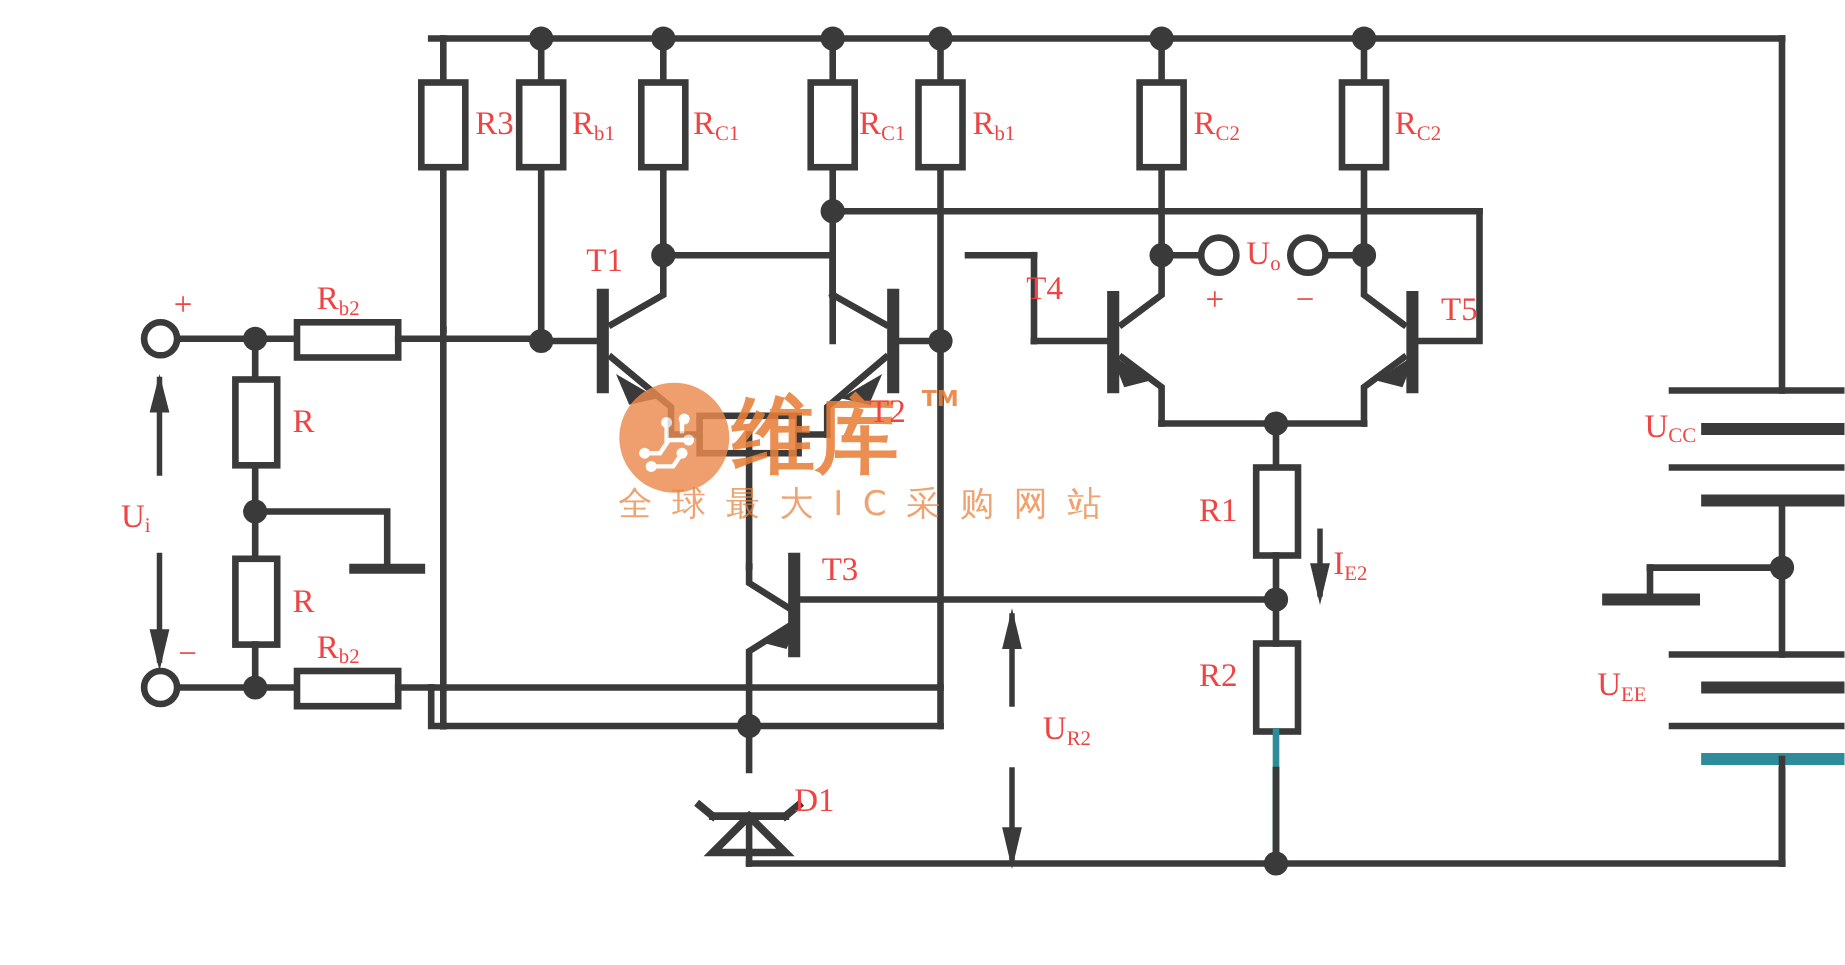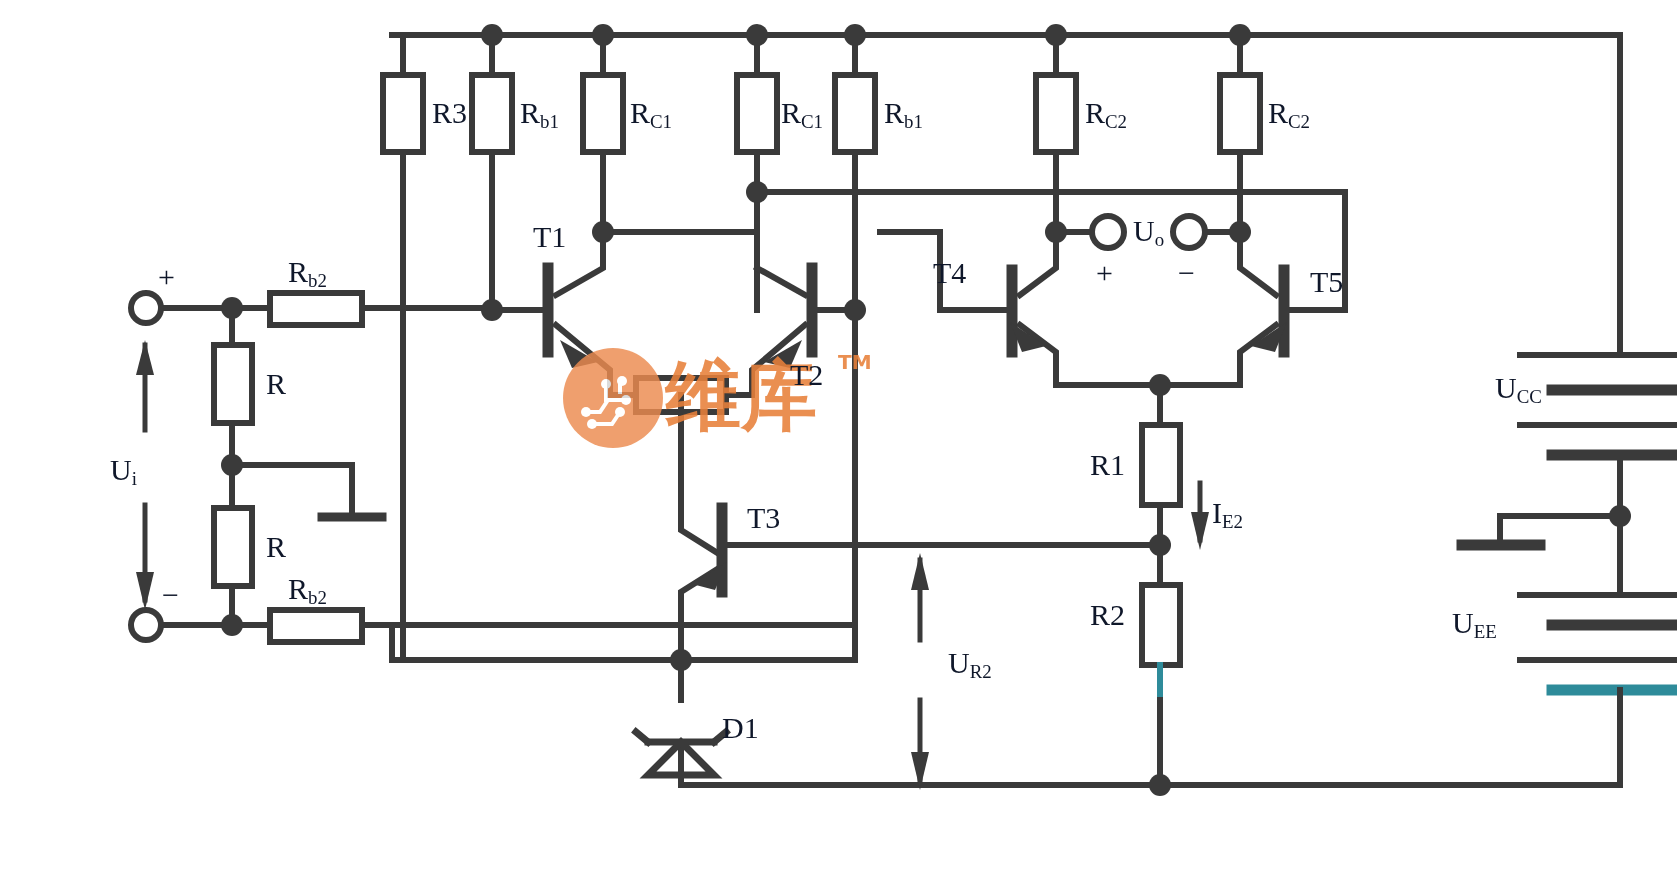--- a/index.html
+++ b/index.html
@@ -23,21 +23,21 @@
   }
   #watermark {
     position: absolute;
     left: 0; top: 0;
     width: 1677px;
     height: 877px;
     pointer-events: none;
   }
   .lbl {
     position: absolute;
-    color: #0f172a;
+    color: #ef4444;
     font-family: "Liberation Serif", "DejaVu Serif", serif;
     white-space: nowrap;
     line-height: 1;
   }
   .lbl-main { font-size: 30px; }
   .lbl-sign { font-size: 30px; font-weight: 400; }
   sub {
     font-size: 0.63em;
     vertical-align: baseline;
     position: relative;
@@ -276,20 +276,21 @@
         <circle cx="606" cy="384" r="5"></circle>
         <circle cx="622" cy="381" r="5"></circle>
         <circle cx="626" cy="400" r="5"></circle>
         <circle cx="620" cy="412" r="5"></circle>
       </g>
     </g>
   </svg>
 
   <div class="wm-text" style="left:665px; top:358px; font-size:76px; font-weight:bold; opacity:.88;">维库</div>
   <div class="wm-text" style="left:838px; top:352px; font-size:20px; font-weight:bold; opacity:.88;">TM</div>
+  <div class="wm-text" style="left:562px; top:443px; font-size:31px; opacity:.72; letter-spacing:4px;">全 球 最 大 I C 采 购 网 站</div>
 
   <div class="lbl lbl-main" style="left:432px; top:98px;"><span>R3</span></div>
 
   <div class="lbl lbl-main" style="left:520px; top:98px;"><span>R</span><sub>b1</sub></div>
 
   <div class="lbl lbl-main" style="left:630px; top:98px;"><span>R</span><sub>C1</sub></div>
 
   <div class="lbl lbl-main" style="left:781px; top:98px;"><span>R</span><sub>C1</sub></div>
 
   <div class="lbl lbl-main" style="left:884px; top:98px;"><span>R</span><sub>b1</sub></div>
@@ -309,21 +310,21 @@
   <div class="lbl lbl-main" style="left:1090px; top:450px;"><span>R1</span></div>
 
   <div class="lbl lbl-main" style="left:1090px; top:600px;"><span>R2</span></div>
 
   <div class="lbl lbl-main" style="left:533px; top:222px;"><span>T1</span></div>
 
   <div class="lbl lbl-main" style="left:790px; top:360px;"><span>T2</span></div>
 
   <div class="lbl lbl-main" style="left:747px; top:503px;"><span>T3</span></div>
 
-  <div class="lbl lbl-main" style="left:933px; top:258px;"><span>T4</span></div>
+  <div class="lbl lbl-main" style="left:933px; top:248px;"><span>T4</span></div>
 
   <div class="lbl lbl-main" style="left:1310px; top:267px;"><span>T5</span></div>
 
   <div class="lbl lbl-main" style="left:722px; top:713px;"><span>D1</span></div>
 
   <div class="lbl lbl-main" style="left:1452px; top:373px;margin-left:43px;"><span>U</span><sub>CC</sub></div>
 
   <div class="lbl lbl-main" style="left:1452px; top:608px;"><span>U</span><sub>EE</sub></div>
 
   <div class="lbl lbl-main" style="left:110px; top:455px;"><span>U</span><sub>i</sub></div>

